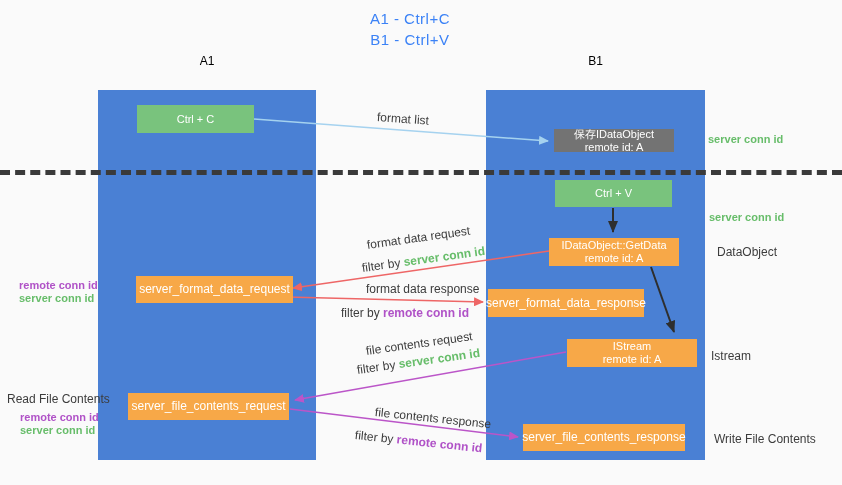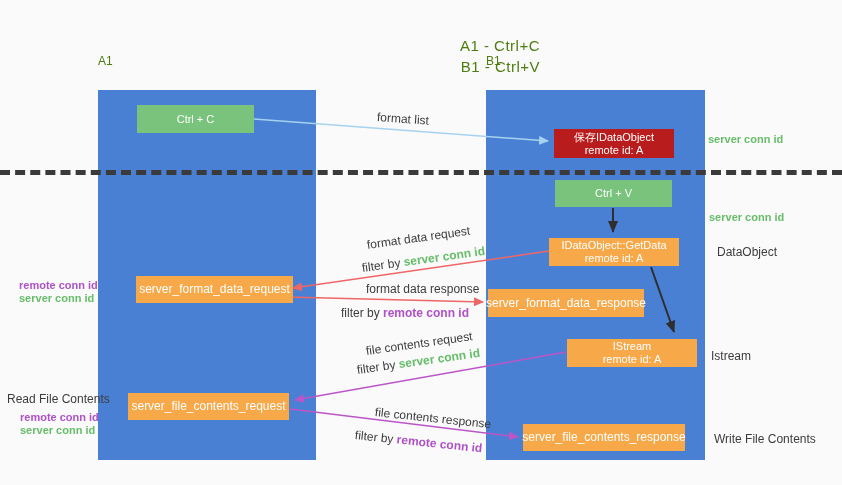--- a/index.html
+++ b/index.html
@@ -2,24 +2,24 @@
 <html><head>
 <meta charset="utf-8">
 <style>
   * { margin:0; padding:0; box-sizing:border-box; }
   html,body { width:842px; height:485px; }
   body { font-family:"Liberation Sans", sans-serif; background:#fafafa; overflow:hidden; }
   #stage { position:relative; width:842px; height:485px; background:#fafafa; }
 
   .abs { position:absolute; }
 
-  .title { left:280px; top:8px; width:260px; text-align:right;
-           font-size:15px; line-height:21px; color:#4d7c0f; letter-spacing:0.5px;margin-top:27px; }
+  .title { left:280px; top:8px; width:260px; text-align:center;
+           font-size:15px; line-height:21px; color:#3b82f6; letter-spacing:0.5px; }
 
-  .lane-header { top:55px; text-align:left; font-size:12px; line-height:13px; color:#4d7c0f; }
+  .lane-header { top:55px; text-align:center; font-size:12px; line-height:13px; color:#000000; }
 
   .lane { top:90px; height:370px; }
 
   .separator { left:0; top:170px; width:842px; height:0;
                border-top:5px dashed; }
 
   svg.arrows { left:0; top:0; width:842px; height:485px; z-index:2; }
 
   .node { z-index:3; display:flex; flex-direction:column; align-items:center; justify-content:center;
           color:#ffffff; text-align:left; }
@@ -82,21 +82,21 @@
   <div class="abs node single" style="left: 137px; top: 105px; width: 117px; height: 28px; background: rgb(121, 195, 125);">
     <span class="l1">Ctrl + C</span>
   </div>
   <div class="abs node single" style="left: 136px; top: 276px; width: 157px; height: 27px; background: rgb(247, 168, 72);">
     <span class="l1" style="font-size:12px;">server_format_data_request</span>
   </div>
   <div class="abs node single" style="left: 128px; top: 393px; width: 161px; height: 27px; background: rgb(247, 168, 72);">
     <span class="l1" style="font-size:12px;">server_file_contents_request</span>
   </div>
 
-  <div class="abs node" style="left: 554px; top: 129px; width: 120px; height: 29px; background: #b91c1c;">
+  <div class="abs node" style="left: 554px; top: 129px; width: 120px; height: 23px; background: #737373;">
     <span class="l1">保存IDataObject</span>
     <span class="l2">remote id: A</span>
   </div>
   <div class="abs node single" style="left: 555px; top: 180px; width: 117px; height: 27px; background: rgb(121, 195, 125);">
     <span class="l1">Ctrl + V</span>
   </div>
   <div class="abs node" style="left: 549px; top: 238px; width: 130px; height: 28px; background: rgb(247, 168, 72);">
     <span class="l1">IDataObject::GetData</span>
     <span class="l2">remote id: A</span>
   </div>

